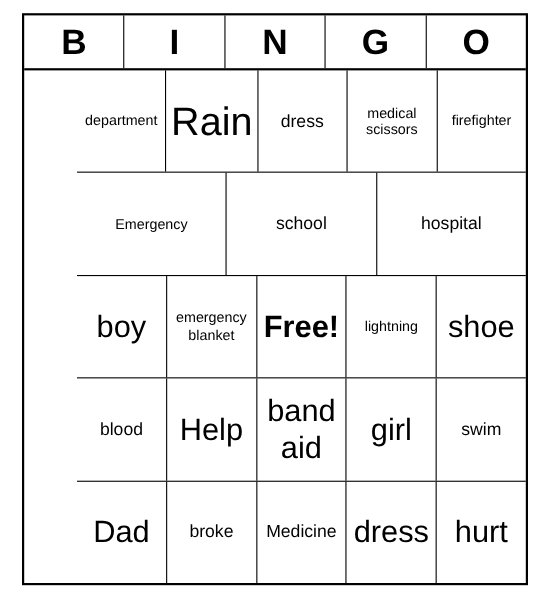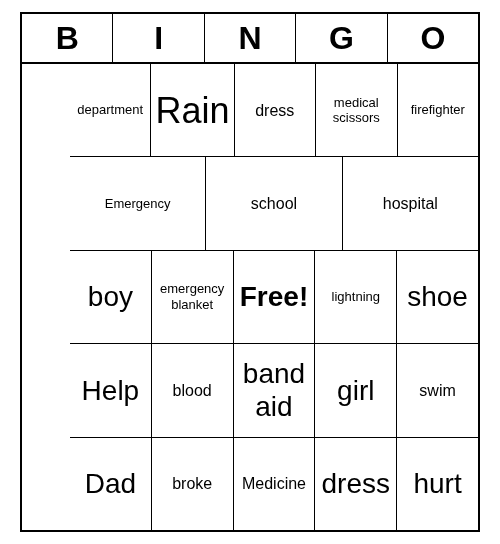--- a/index.html
+++ b/index.html
@@ -126,22 +126,22 @@
         <div class="grid-cell text-medium">hospital</div>
       </div>
       <div class="grid-row">
         <div class="grid-cell text-large">boy</div>
         <div class="grid-cell text-small">emergency blanket</div>
         <div class="grid-cell free-cell">Free!</div>
         <div class="grid-cell text-small">lightning</div>
         <div class="grid-cell text-large">shoe</div>
       </div>
       <div class="grid-row">
+        <div class="grid-cell text-medium">blood</div>
         <div class="grid-cell text-large">Help</div>
-        <div class="grid-cell text-medium">blood</div>
         <div class="grid-cell text-large">band aid</div>
         <div class="grid-cell text-large">girl</div>
         <div class="grid-cell text-medium">swim</div>
       </div>
       <div class="grid-row">
         <div class="grid-cell text-large">Dad</div>
         <div class="grid-cell text-medium">broke</div>
         <div class="grid-cell text-medium">Medicine</div>
         <div class="grid-cell text-large">dress</div>
         <div class="grid-cell text-large">hurt</div>

